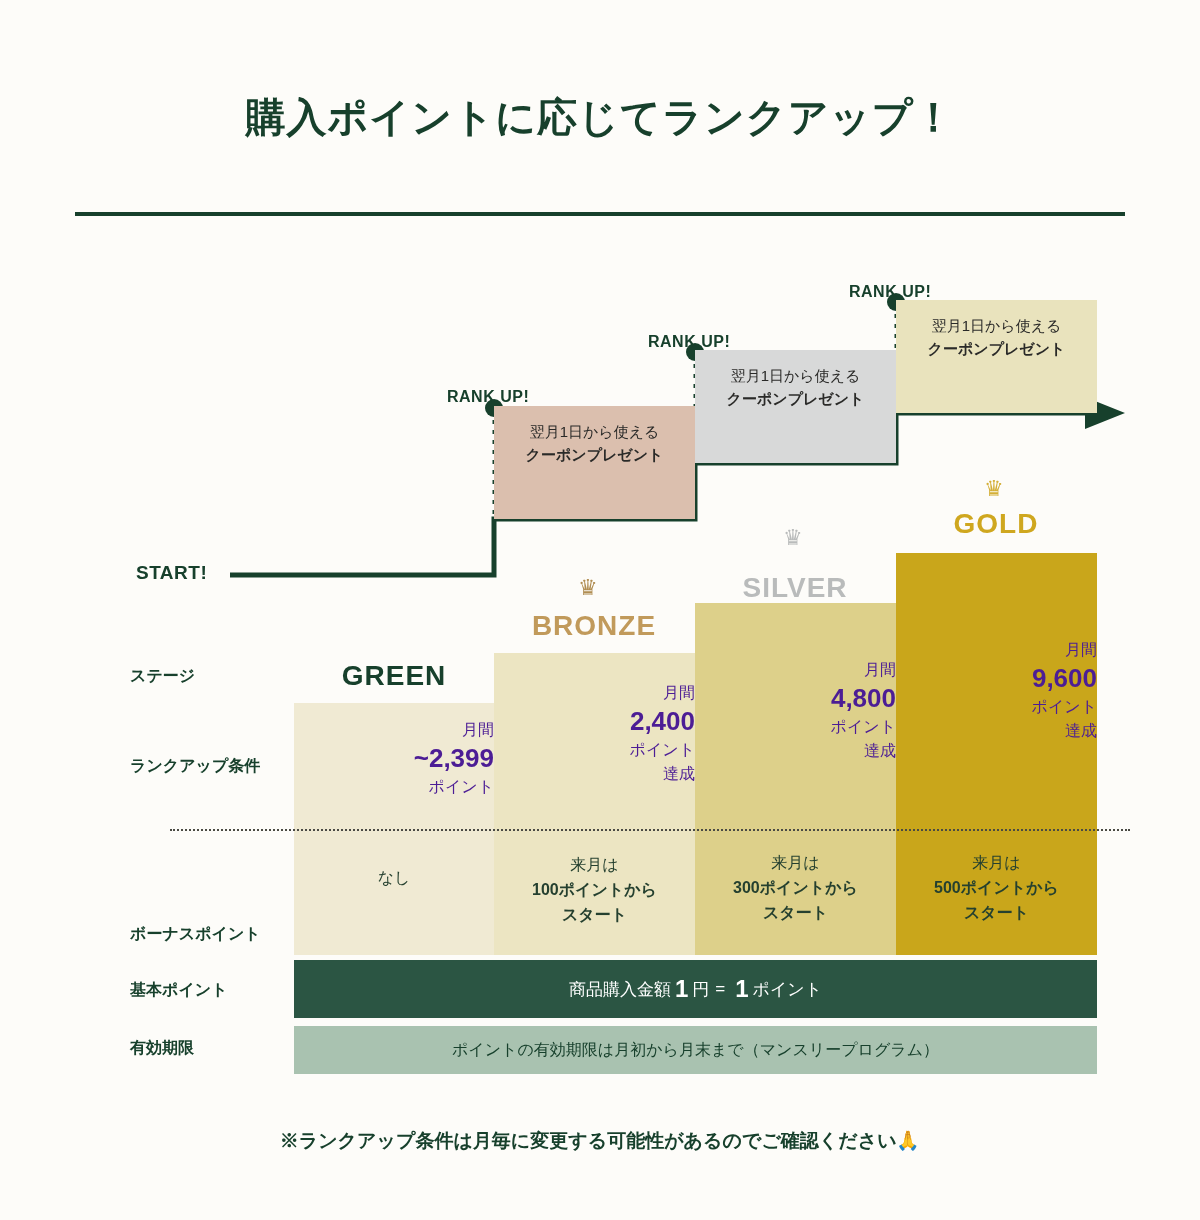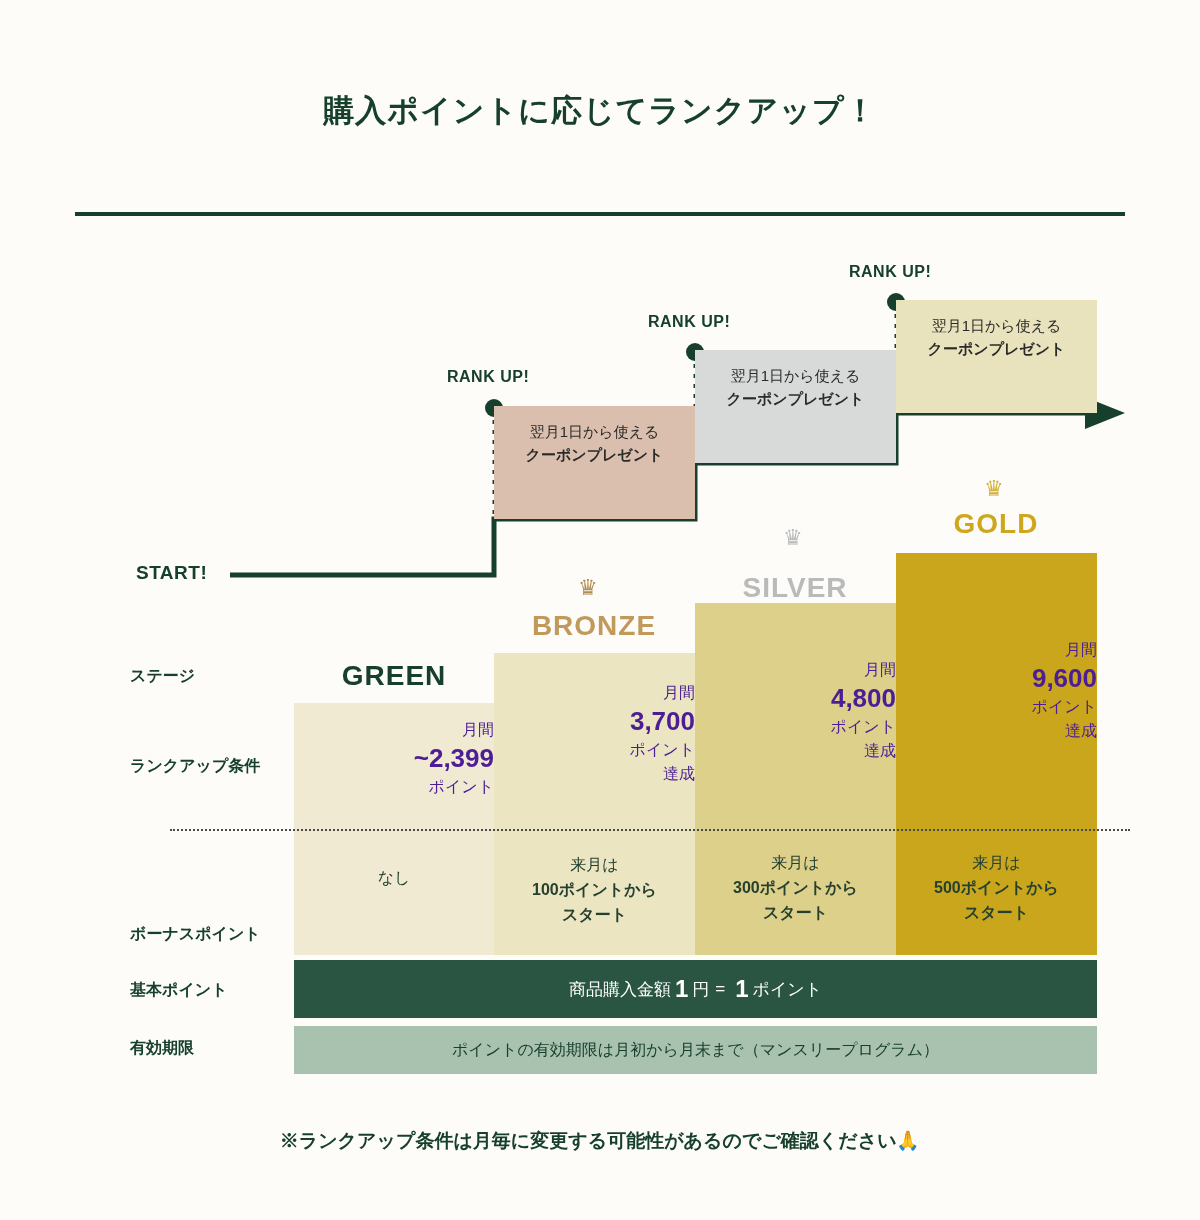--- a/index.html
+++ b/index.html
@@ -21,21 +21,21 @@
     height: 1220px;
   }
 
   
   .title {
     position: absolute;
     top: 90px;
     left: 0;
     width: 1200px;
     text-align: center;
-    font-size: 31px;
+    font-size: 40px;
     font-weight: bold;
     letter-spacing: 1px;
     color: #17402c;
   }
   .title-rule {
     position: absolute;
     top: 212px;
     left: 75px;
     width: 1050px;
     height: 4px;
@@ -52,20 +52,21 @@
   }
 
   
   .rankup {
     position: absolute;
     font-size: 16px;
     font-weight: bold;
     letter-spacing: 0.5px;
     color: #17402c;
     white-space: nowrap;
+    margin-top: 20px;
   }
   .rankup-1 { left: 447px; top: 368px; }
   .rankup-2 { left: 648px; top: 313px; }
   .rankup-3 { left: 849px; top: 263px; }
 
   
   .coupon {
     position: absolute;
     box-sizing: border-box;
     text-align: center;
@@ -292,21 +293,21 @@
       <span>ポイント</span>
     </div>
     <div class="bonus-text b-green">
       <span>なし</span>
     </div>
   </div>
 
   <div class="col col-bronze">
     <div class="cond-text c-bronze">
       <span>月間</span>
-      <span class="big">3,700</span>
+      <span class="big">2,400</span>
       <span style="display:block">ポイント</span>
       <span style="display:block">達成</span>
     </div>
     <div class="bonus-text b-bronze">
       <span style="display:block">来月は</span>
       <b style="display:block">100ポイントから</b>
       <b style="display:block">スタート</b>
     </div>
   </div>
 

